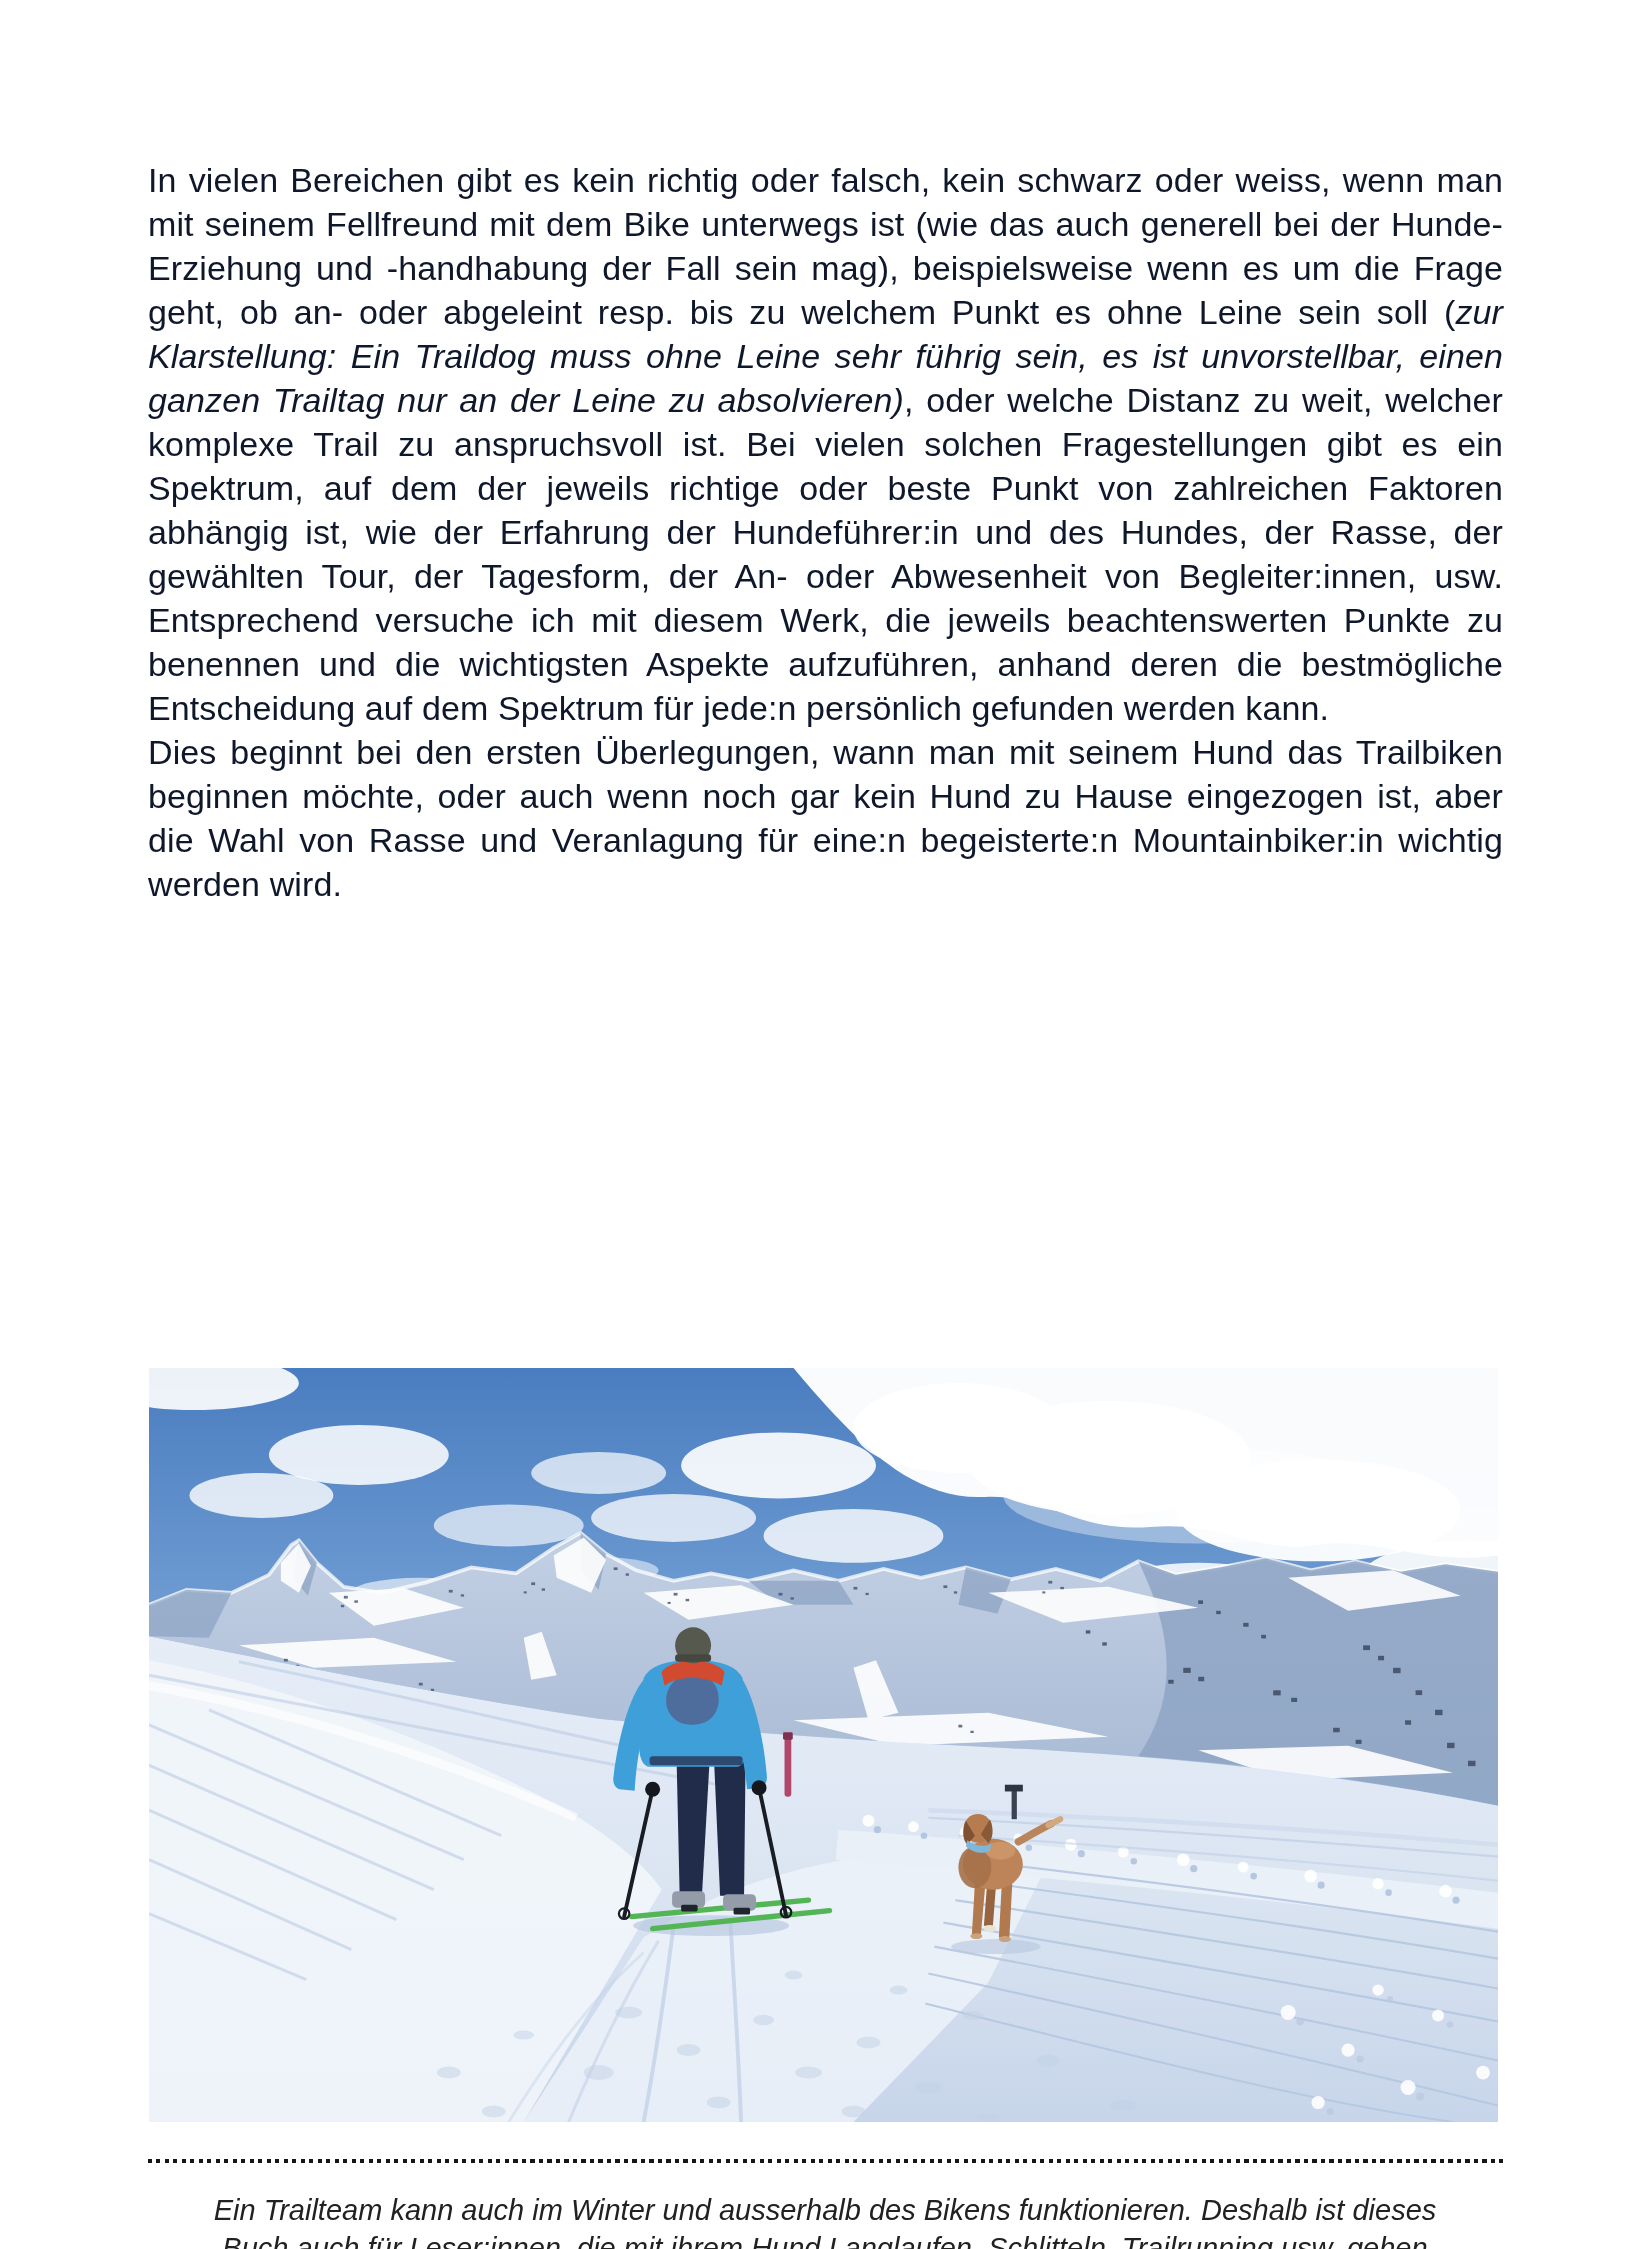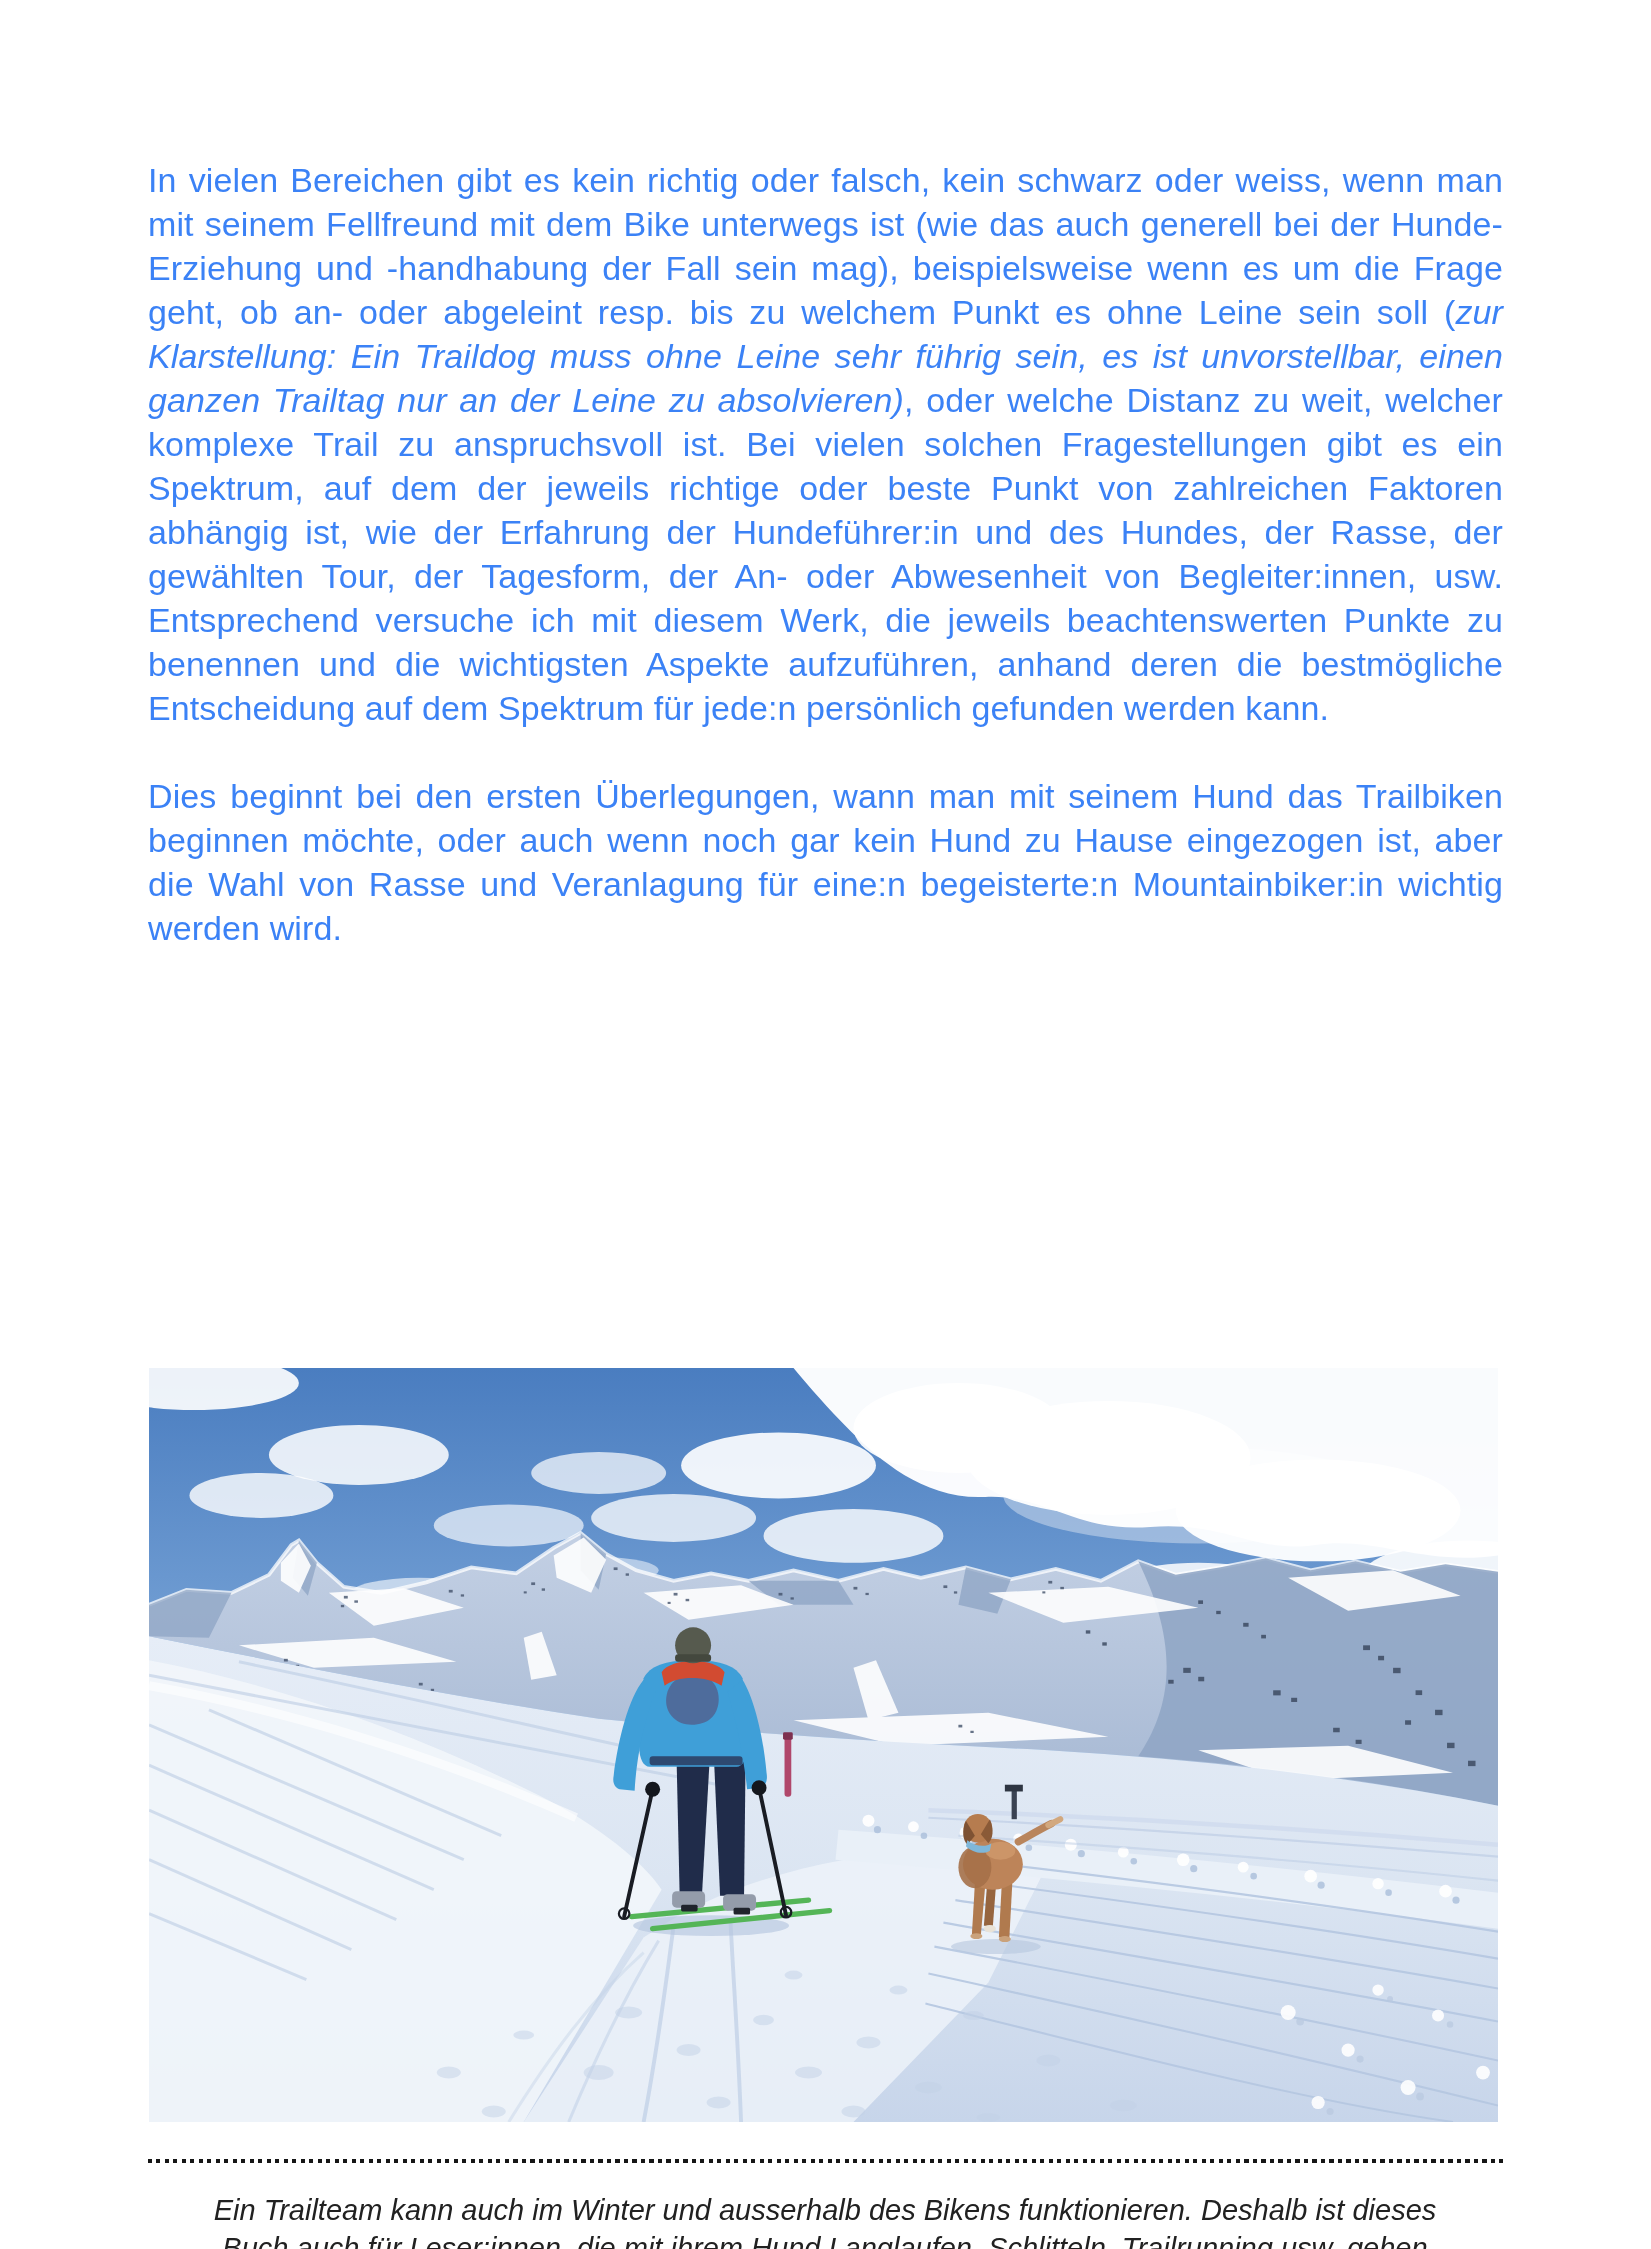--- a/index.html
+++ b/index.html
@@ -10,24 +10,24 @@
     font-family:"Liberation Sans", sans-serif;
     color:#1e1e1e;
     overflow:hidden;
   }
   .body-text{
     position:absolute;
     left:148px;top:158px;width:1355px;
     font-size:34px;line-height:44px;
     text-align:justify;
     letter-spacing:0.1px;
-    color:#3b82f6;
+    color:#0f172a;
   }
   .body-text p{margin:0;}
-  .body-text p + p{margin-top:44px;}
+  .body-text p + p{}
   .body-text i{font-style:italic;}
   .photo-wrap{
     position:absolute;
     left:149px;top:1368px;width:1349px;height:754px;
   }
   .photo-wrap svg{display:block;width:100%;height:100%;}
   .dotted-rule{
     position:absolute;
     left:148px;top:2159px;width:1355px;height:4px;
     background:repeating-linear-gradient(90deg,#161616 0 4px,transparent 4px 8.5px);

